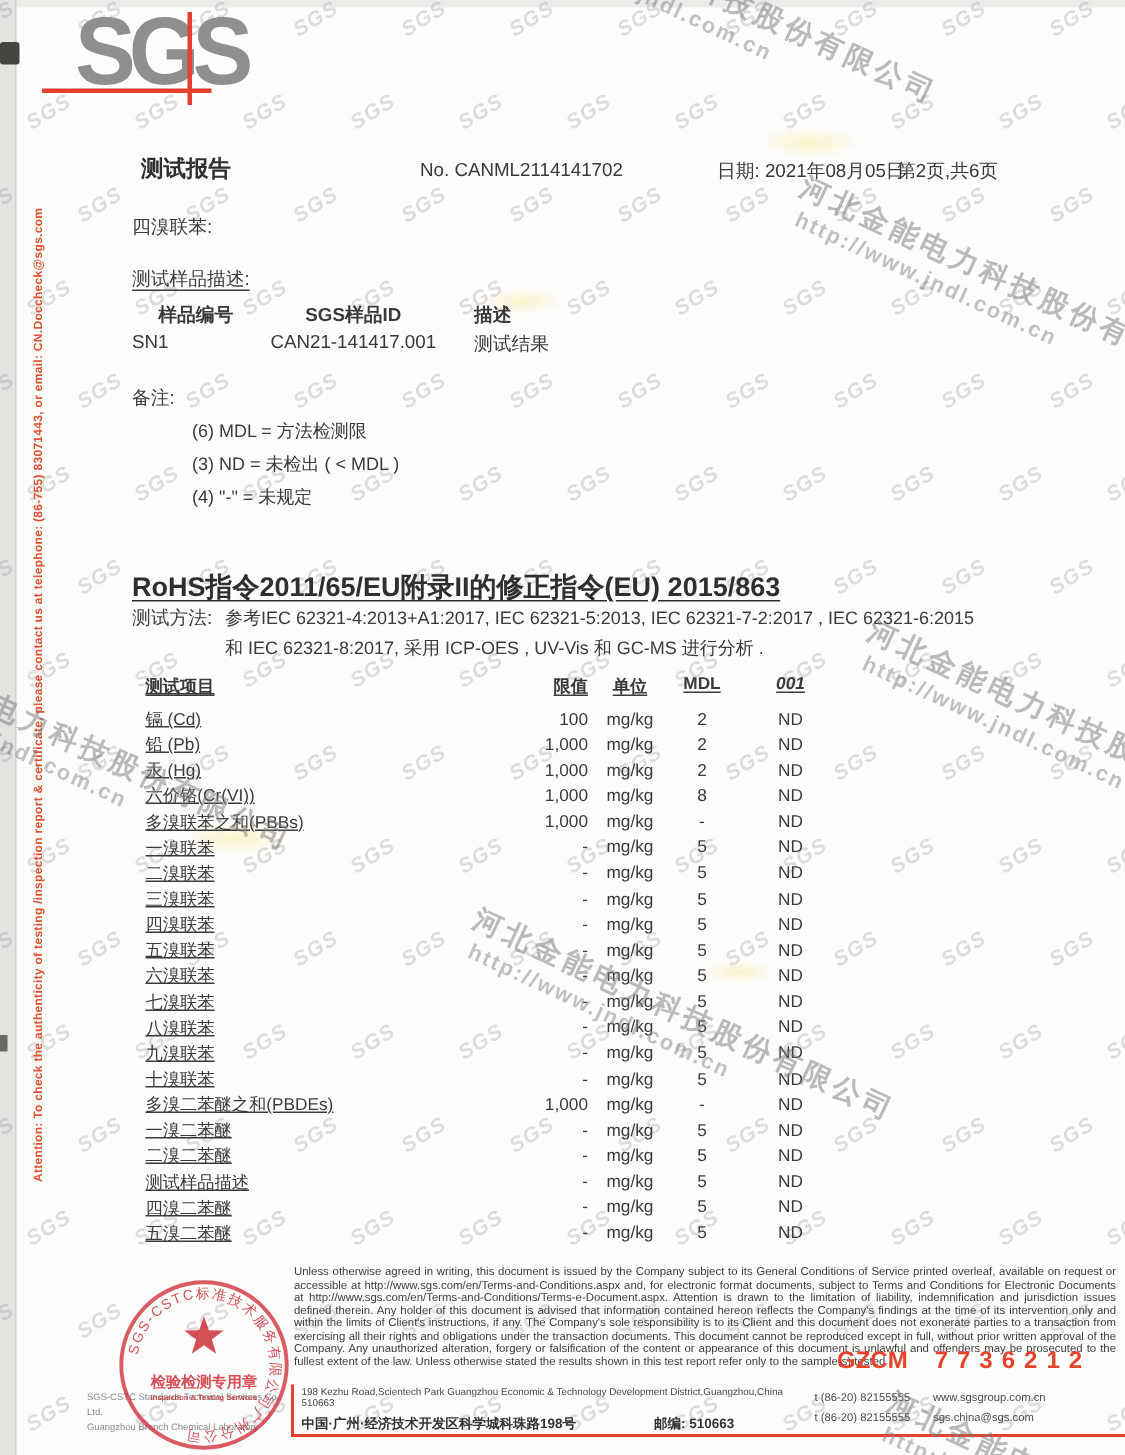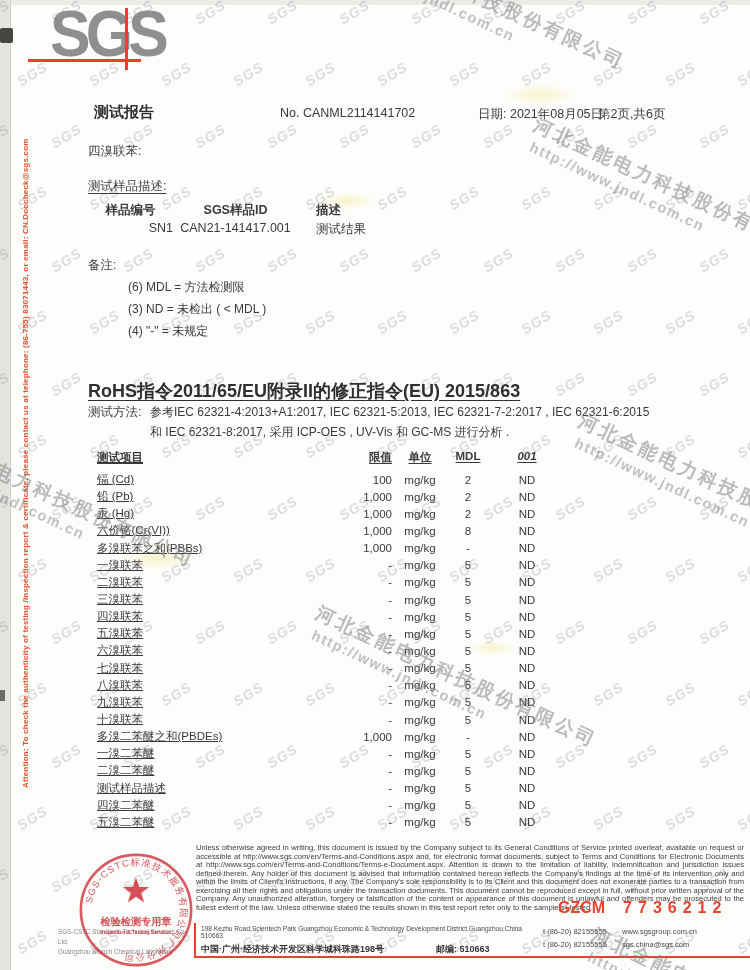--- a/index.html
+++ b/index.html
@@ -33,21 +33,21 @@
   .doc-title{left:94px;top:103px;font-size:15px;font-weight:bold;color:#2f2f2f;}
   .report-no{left:280px;top:106px;font-size:12.5px;}
   .report-date{left:462px;top:106px;font-size:12.5px;margin-left:16px;}
   .report-page{left:598px;top:106px;font-size:12.5px;}
   .lbl{font-size:12.5px;color:#3d3d3d;}
   .results-label{left:88px;top:143px;}
   .sampledesc-label{left:88px;top:178px;text-decoration:underline;text-underline-offset:3px;}
   .smp-head{left:88px;top:202px;width:480px;display:flex;font-size:12.5px;font-weight:bold;}
   .smp-rows{left:88px;top:221px;width:480px;font-size:12.5px;}
   .smp-row{display:flex;height:19px;}
-  .smp-c0{width:85px;text-align:right;}
+  .smp-c0{width:85px;text-align:left;}
   .smp-c1{width:125px;text-align:center;}
   .smp-c2{padding-left:18px;}
   .smp-h0{width:85px;text-align:center;}
   .smp-h1{width:125px;text-align:center;}
   .smp-h2{padding-left:18px;}
   .notes-label{left:88px;top:257px;}
   .notes-list{left:128px;top:279px;font-size:12px;}
   .note-line{height:22px;}
   .rohs-heading{left:88px;top:379px;font-size:18px;font-weight:bold;
     text-decoration:underline;text-underline-offset:3px;color:#2f2f2f;}

